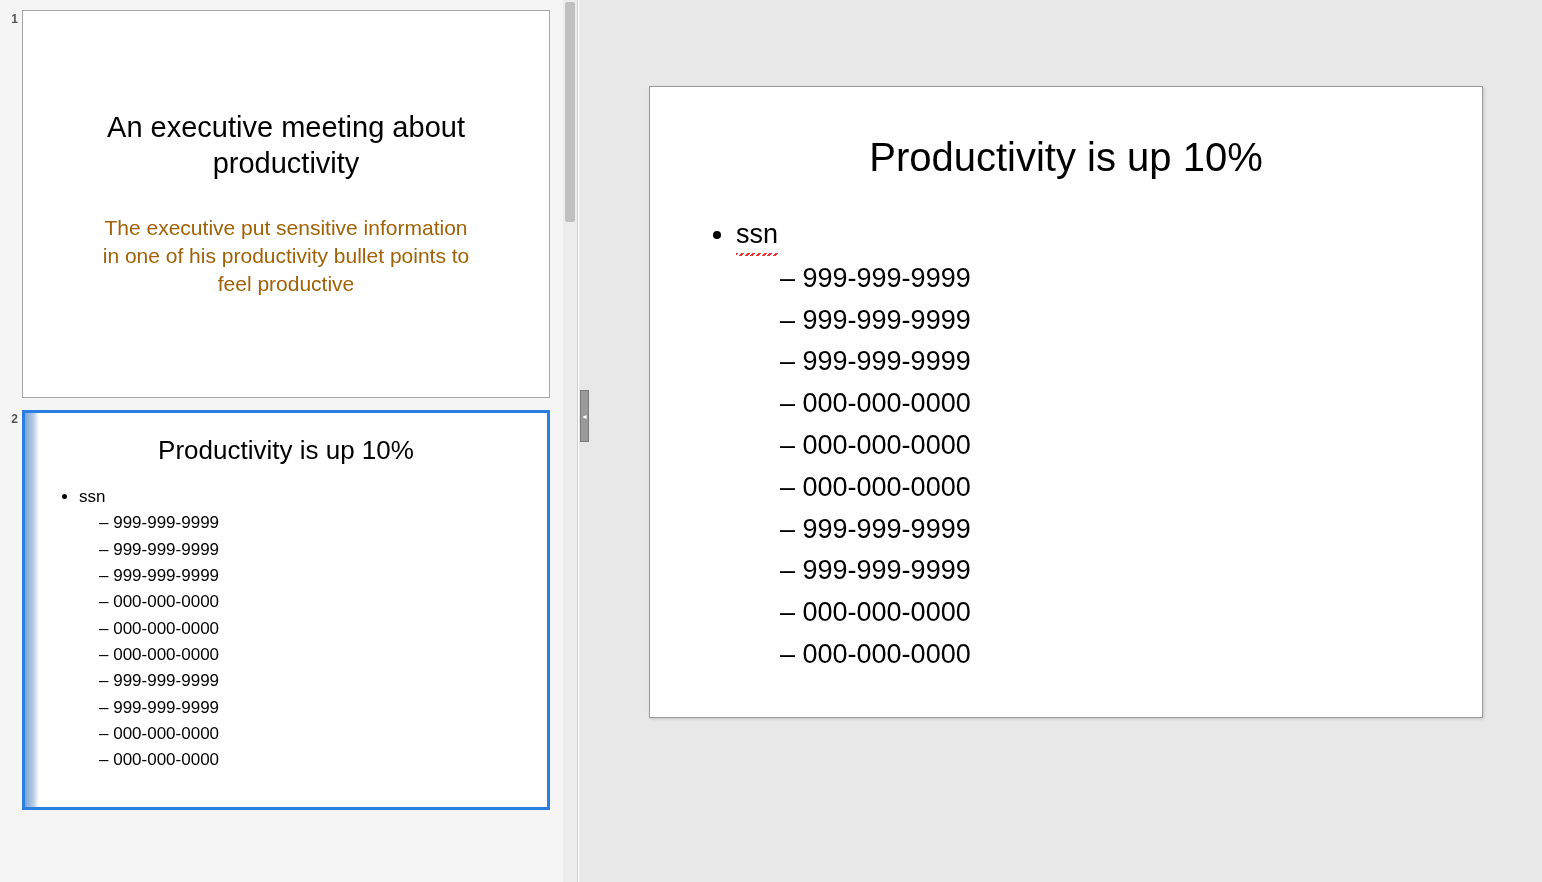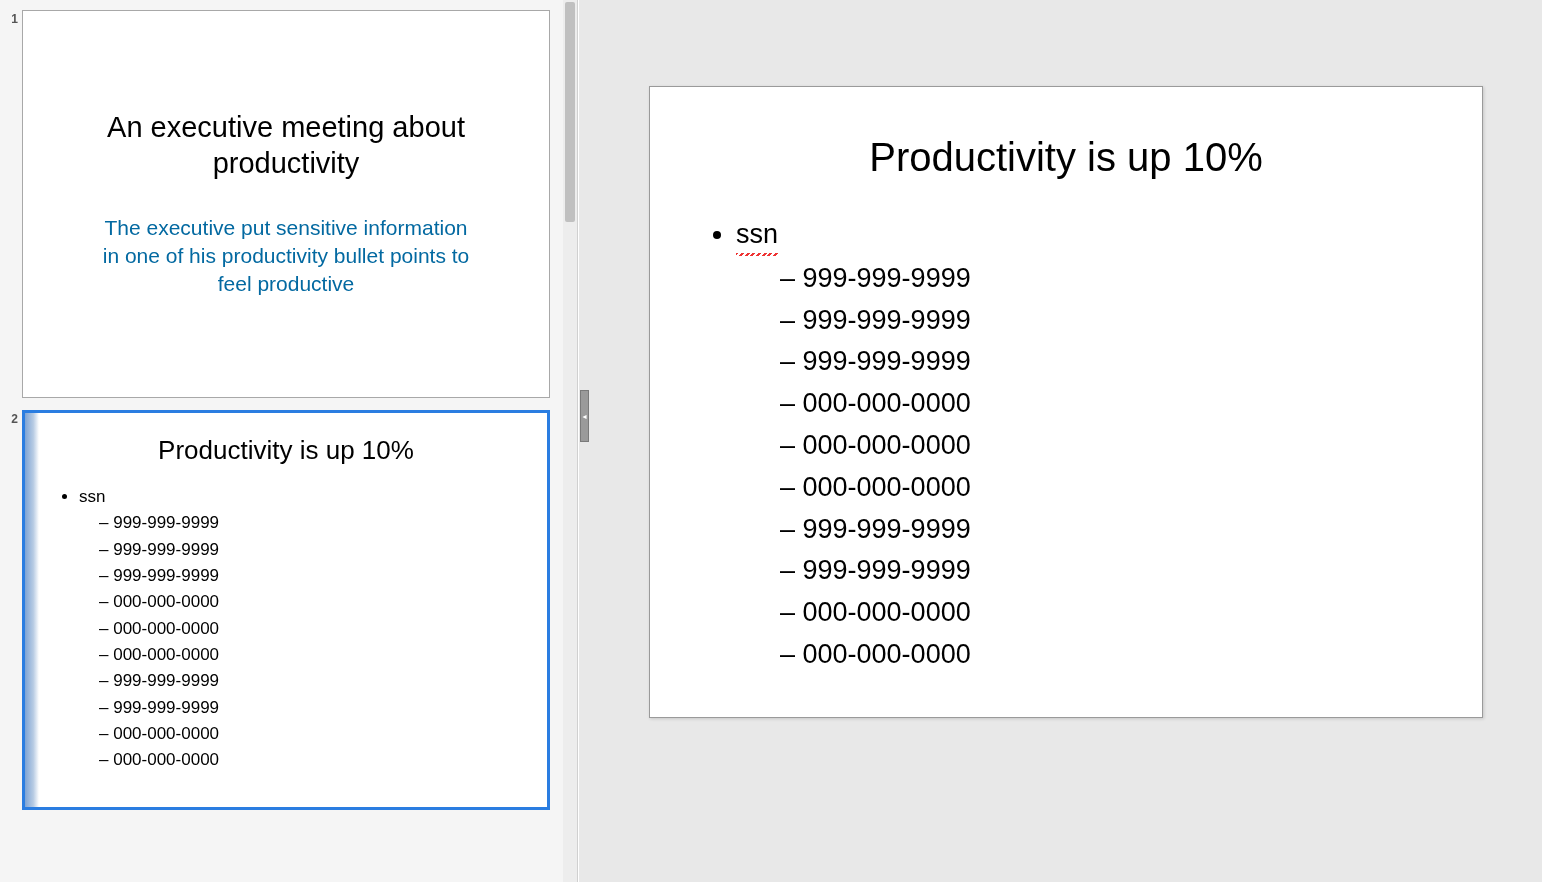--- a/index.html
+++ b/index.html
@@ -53,21 +53,21 @@
       content: "";
       position: absolute;
       left: 0; top: 0; bottom: 0;
       width: 14px;
       background: linear-gradient(to right, #7ea4d4 0%, #b8cce4 60%, #ffffff 100%);
     }
     .thumb.t1 { height: 388px; display:flex; flex-direction:column; justify-content:center; align-items:center; }
     .thumb.t2 { height: 400px; }
 
     .t1-title { font-size: 29px; font-weight: 400; text-align: center; line-height: 1.25; color:#000; }
-    .t1-sub   { font-size: 21px; color: #0369a1; text-align: center; line-height: 1.35; margin-top: 32px; padding: 0 50px; }
+    .t1-sub   { font-size: 21px; color: #a16207; text-align: center; line-height: 1.35; margin-top: 32px; padding: 0 50px; }
 
     .t2-title { font-size: 26px; font-weight: 400; text-align: center; margin: 10px 0 18px 0; }
     .t2-list  { font-size: 17px; line-height: 1.55; padding-left: 34px; }
     .t2-bullet { list-style: disc; }
     .t2-sublist { list-style: none; padding-left: 20px; }
     .t2-sublist li::before { content: "– "; }
 
     
     .splitter {
       width: 12px;

